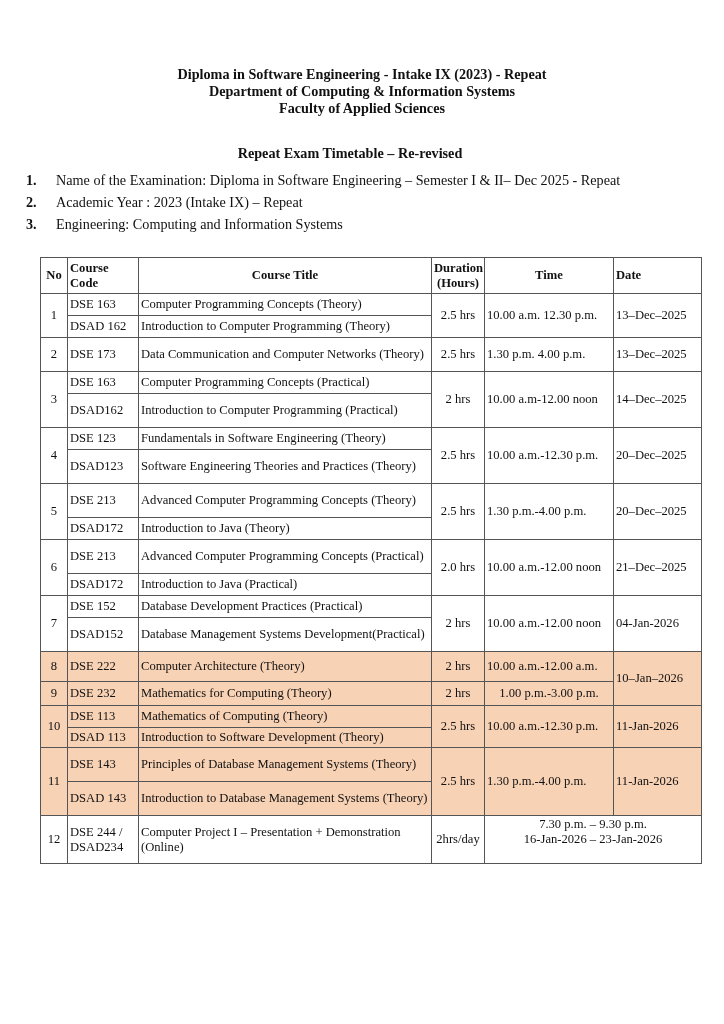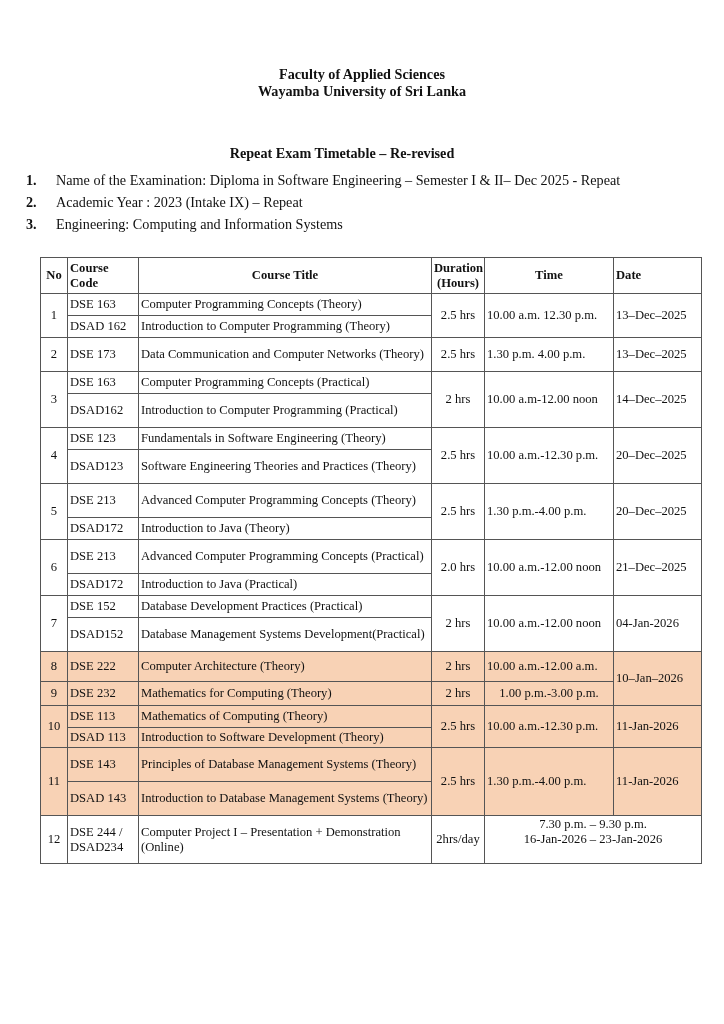--- a/index.html
+++ b/index.html
@@ -6,21 +6,21 @@
   body {
     width: 724px; height: 1024px; position: relative; overflow: hidden;
     font-family: "Liberation Serif", "DejaVu Serif", serif; color: #111;
   }
   .header {
     position: absolute; left: 0; top: 66px; width: 724px;
     text-align: center; font-weight: bold; font-size: 14.2px; line-height: 17px;
   }
   .subtitle {
     position: absolute; left: 0; top: 145px; width: 684px;
-    text-align: center; font-weight: bold; font-size: 14.2px;
+    text-align: center; font-weight: bold; font-size: 14.2px; padding-left: 8px;
   }
   .info {
     position: absolute; left: 24px; top: 169px; margin: 0; padding: 0;
     list-style: none; font-size: 14.2px; line-height: 22px;
   }
   .info li { display: flex; }
   .info .num { width: 32px; font-weight: bold; text-indent: 2px; }
   .info b { font-weight: normal; }
 
   table.tt {
@@ -41,22 +41,23 @@
   th.c-code, th.c-date { text-align: left; }
   th.c-title, th.c-time { text-align: center; }
   .hl td { background: #f8d2b5; }
   .top { vertical-align: top !important; }
   .center { text-align: center; }
 </style>
 </head>
 <body>
 
 <div class="header">
+  <div>Diploma in Software Engineering - Intake IX (2023) - Repeat</div>
+  <div>Department of Computing &amp; Information Systems</div>
   <div>Faculty of Applied Sciences</div>
-  <div>Wayamba University of Sri Lanka</div>
 </div>
 <div class="subtitle">Repeat Exam Timetable – Re-revised</div>
 
 <ul class="info">
   <li>
     <span class="num">1.</span>
     <span><b>Name of the Examination:</b><span> Diploma in Software Engineering – Semester I &amp; II– Dec 2025 - Repeat</span></span>
   </li>
   <li>
     <span class="num">2.</span>

